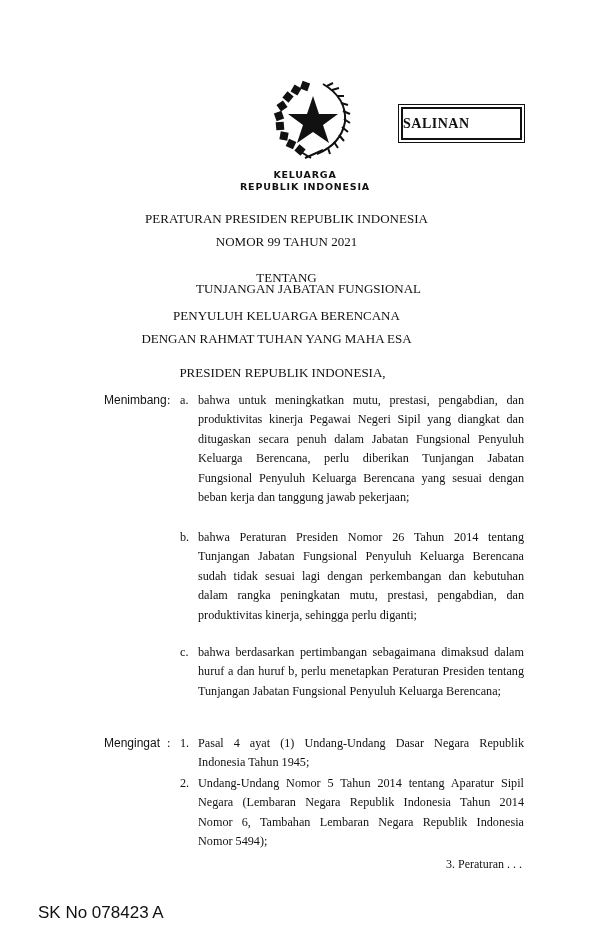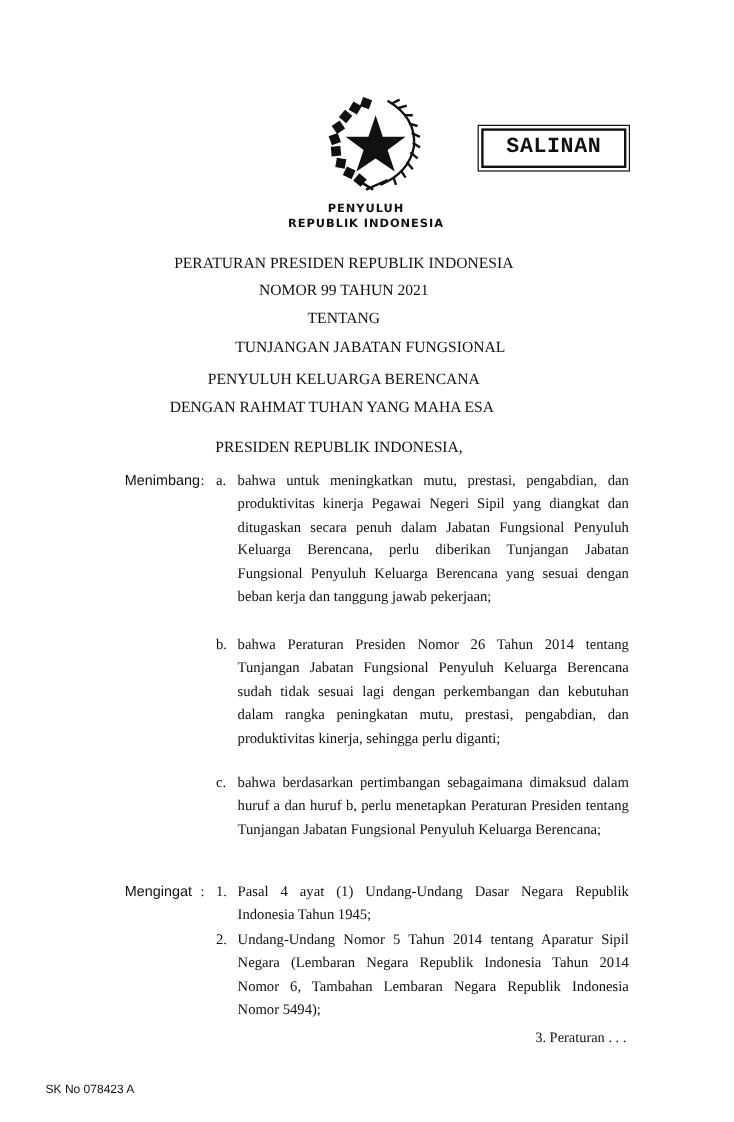--- a/index.html
+++ b/index.html
@@ -2,32 +2,32 @@
 <html><head>
   <meta charset="utf-8">
   <style>
     html, body { margin: 0; padding: 0; background: #ffffff; }
     body { width: 612px; height: 935px; position: relative; overflow: hidden; color: #111; }
     .abs { position: absolute; }
     .emblem { left: 271px; top: 78px; width: 84px; height: 82px; }
     .salinan {
       left: 401px; top: 107px; width: 117px; height: 29px;
       border: 2px solid #111; outline: 1px solid #111; outline-offset: 2px;
-      font-family: Liberation Mono, monospace; font-weight: bold; font-size: 18px;
-      text-align: center; line-height: 29px; letter-spacing: 0.5px;
+      font-family: Liberation Serif, serif; font-weight: bold; font-size: 14px;
+      text-align: left; line-height: 29px; letter-spacing: 0.5px;
     }
     .pres { left: 230px; width: 150px; text-align: center; font-family: "DejaVu Sans", sans-serif; font-weight: bold; font-size: 9.5px; letter-spacing: 0.8px; }
     .center { position: absolute; left: 0; width: 573px; text-align: center; font-family: "Liberation Serif", serif; font-size: 13px; }
     .label { position: absolute; left: 104px; font-family: Liberation Sans, sans-serif; font-size: 12px; }
     .colon { position: absolute; left: 167px; font-family: "Liberation Serif", serif; font-size: 12.2px; }
     .item { position: absolute; left: 180px; width: 344px; font-family: "Liberation Serif", serif; font-size: 12.2px; line-height: 19.4px; }
     .item .num { position: absolute; left: 0; top: 0; }
     .item .txt { margin-left: 18px; text-align: justify; text-align-last: left; }
     .next { position: absolute; right: 90px; top: 857px; font-family: "Liberation Serif", serif; font-size: 12px; }
-    .sk { position: absolute; left: 38px; top: 903px; font-family: "Liberation Sans", sans-serif; font-size: 10px; }
+    .sk { position: absolute; left: 38px; top: 903px; font-family: "Liberation Sans", sans-serif; font-size: 17px; }
   </style>
 </head>
 <body>
 
 <div class="abs emblem">
   <svg width="84" height="82" viewBox="0 0 84 82">
 
     <g fill="#111">
       <rect x="30" y="4" width="8" height="8" transform="rotate(20 34 8)"></rect>
       <rect x="21" y="8" width="8" height="8" transform="rotate(30 25 12)"></rect>
@@ -45,26 +45,26 @@
       <path d="M56 8 l6 -3 M61 12 l7 -2 M66 18 l7 0 M70 25 l7 2 M72 33 l7 3 M73 41 l6 4 M71 49 l6 5 M68 57 l5 6 M63 64 l4 6 M57 70 l2 6"></path>
       <path d="M34 80 L52 72 M40 80 L30 74"></path>
     </g>
 
     <polygon fill="#111" points="42,18 48,36 67,36 52,47 58,65 42,54 26,65 32,47 17,36 36,36"></polygon>
   </svg>
 </div>
 
 <div class="abs salinan">SALINAN</div>
 
-<div class="abs pres" style="top:169px;">PENYULUH</div>
+<div class="abs pres" style="top:169px;">KELUARGA</div>
 <div class="abs pres" style="top:181px;">REPUBLIK INDONESIA</div>
 
 <div class="center" style="top:211px;">PERATURAN PRESIDEN REPUBLIK INDONESIA</div>
 <div class="center" style="top:234px;">NOMOR 99 TAHUN 2021</div>
-<div class="center" style="top:257px;">TENTANG</div>
+<div class="center" style="top:270px;">TENTANG</div>
 <div class="center" style="top:281px;padding-left:22px;">TUNJANGAN JABATAN FUNGSIONAL</div>
 <div class="center" style="top:308px;">PENYULUH KELUARGA BERENCANA</div>
 <div class="center" style="top:331px; left:-10px;">DENGAN RAHMAT TUHAN YANG MAHA ESA</div>
 <div class="center" style="top:365px; left:-4px;">PRESIDEN REPUBLIK INDONESIA,</div>
 
 <div class="label" style="top:393px;">Menimbang</div>
 <div class="colon" style="top:393px;">:</div>
 
 <div class="item" style="top:391px;">
   <span class="num">a.</span>

